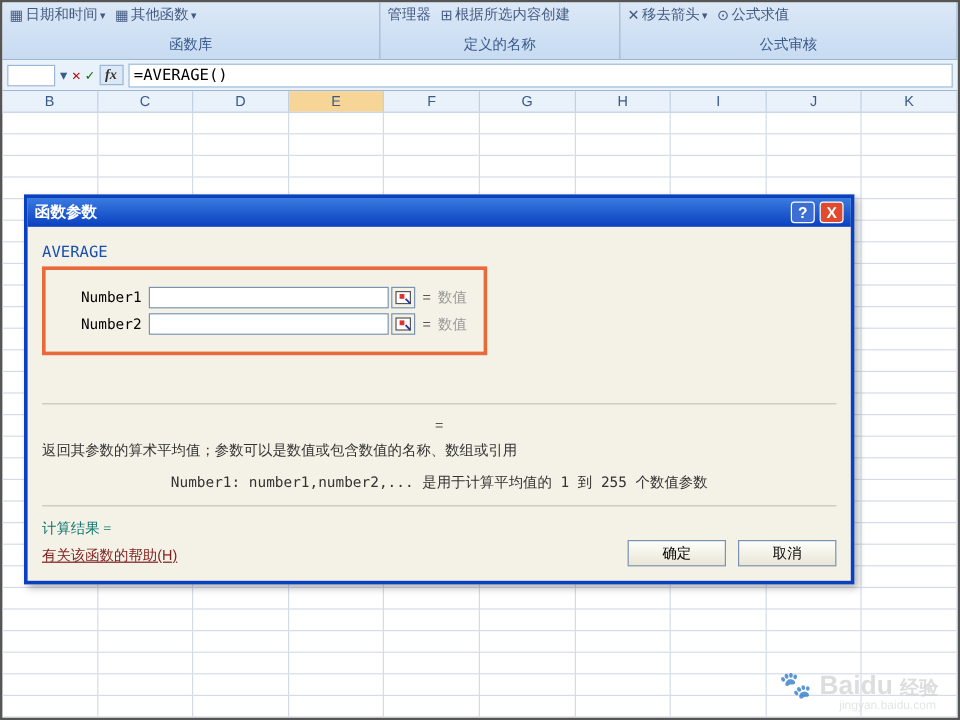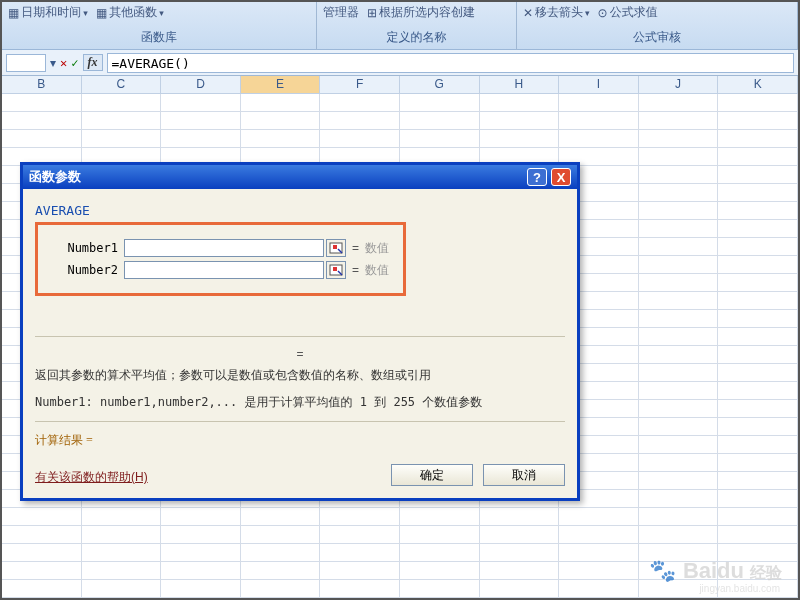--- a/index.html
+++ b/index.html
@@ -65,21 +65,21 @@
   }
   .col-headers {
     height: 18px; display: flex; background: #e9f1fa; border-bottom: 1px solid #c0d0e4;
   }
   .ch { width: 80px; text-align: center; color: #3a5a8a; border-right: 1px solid #c0d0e4; line-height: 17px; cursor: pointer; }
   .ch.sel { background: #f6d597; }
   .grid { position: relative; height: calc(600px - 48px - 26px - 18px - 4px); }
   .grow { height: 18px; display: flex; }
   .gc { width: 80px; border-right: 1px solid #d4dce8; border-bottom: 1px solid #d4dce8; }
   .dialog {
-    position: absolute; left: 18px; top: 160px; width: 560px;
+    position: absolute; left: 18px; top: 160px; width: 692px;
     border: 3px solid #0a3fbf; background: #f4f2e7;
     box-shadow: 3px 3px 6px rgba(0,0,0,0.3);
   }
   .titlebar {
     height: 24px; background: linear-gradient(#3a7be0, #0a3fbf);
     color: #fff; display: flex; align-items: center;
     padding: 0 6px; font-weight: bold; font-size: 13px;
   }
   .titlebar .spacer { flex: 1; }
   .tb-btn {
@@ -98,22 +98,22 @@
   .ref-btn {
     width: 20px; height: 18px; border: 1px solid #7a93b0; margin-left: 2px;
     background: #f4f2e7; display: flex; align-items: center; justify-content: center; cursor: pointer;
   }
   .ref-btn svg { display: block; }
   .eq { margin: 0 6px; color: #555; }
   .hint { color: #999; }
   .mid-sep { border-top: 1px solid #c8c4b0; margin: 40px 0 10px 0; }
   .center-eq { text-align: center; color: #555; margin-bottom: 6px; }
   .desc { color: #333; margin-bottom: 10px; }
-  .param-desc { text-align: left; font-family: SimSun, monospace; color: #333; }
-  .result-line { color: #a16207; margin-bottom: 20px; font-family: Liberation Serif, serif; }
+  .param-desc { text-align: center; font-family: SimSun, monospace; color: #333; }
+  .result-line { color: #0f766e; margin-bottom: 6px; font-family: Liberation Serif, serif; }
   .help-link { color: #7f1d1d; text-decoration: underline; cursor: pointer; }
   .dlg-buttons { display: flex; justify-content: flex-end; gap: 10px; margin-top: -22px; }
   .dlg-btn {
     width: 82px; height: 22px; border: 1px solid #7a93b0;
     background: linear-gradient(#fefefa, #e9e6d6); cursor: pointer; text-align: center; line-height: 20px;
   }
   .watermark {
     position: absolute; right: 16px; bottom: 14px; color: #cfcfcf;
     font-size: 22px; font-weight: bold; opacity: 0.7; display: flex; align-items: baseline; gap: 6px;
   }

